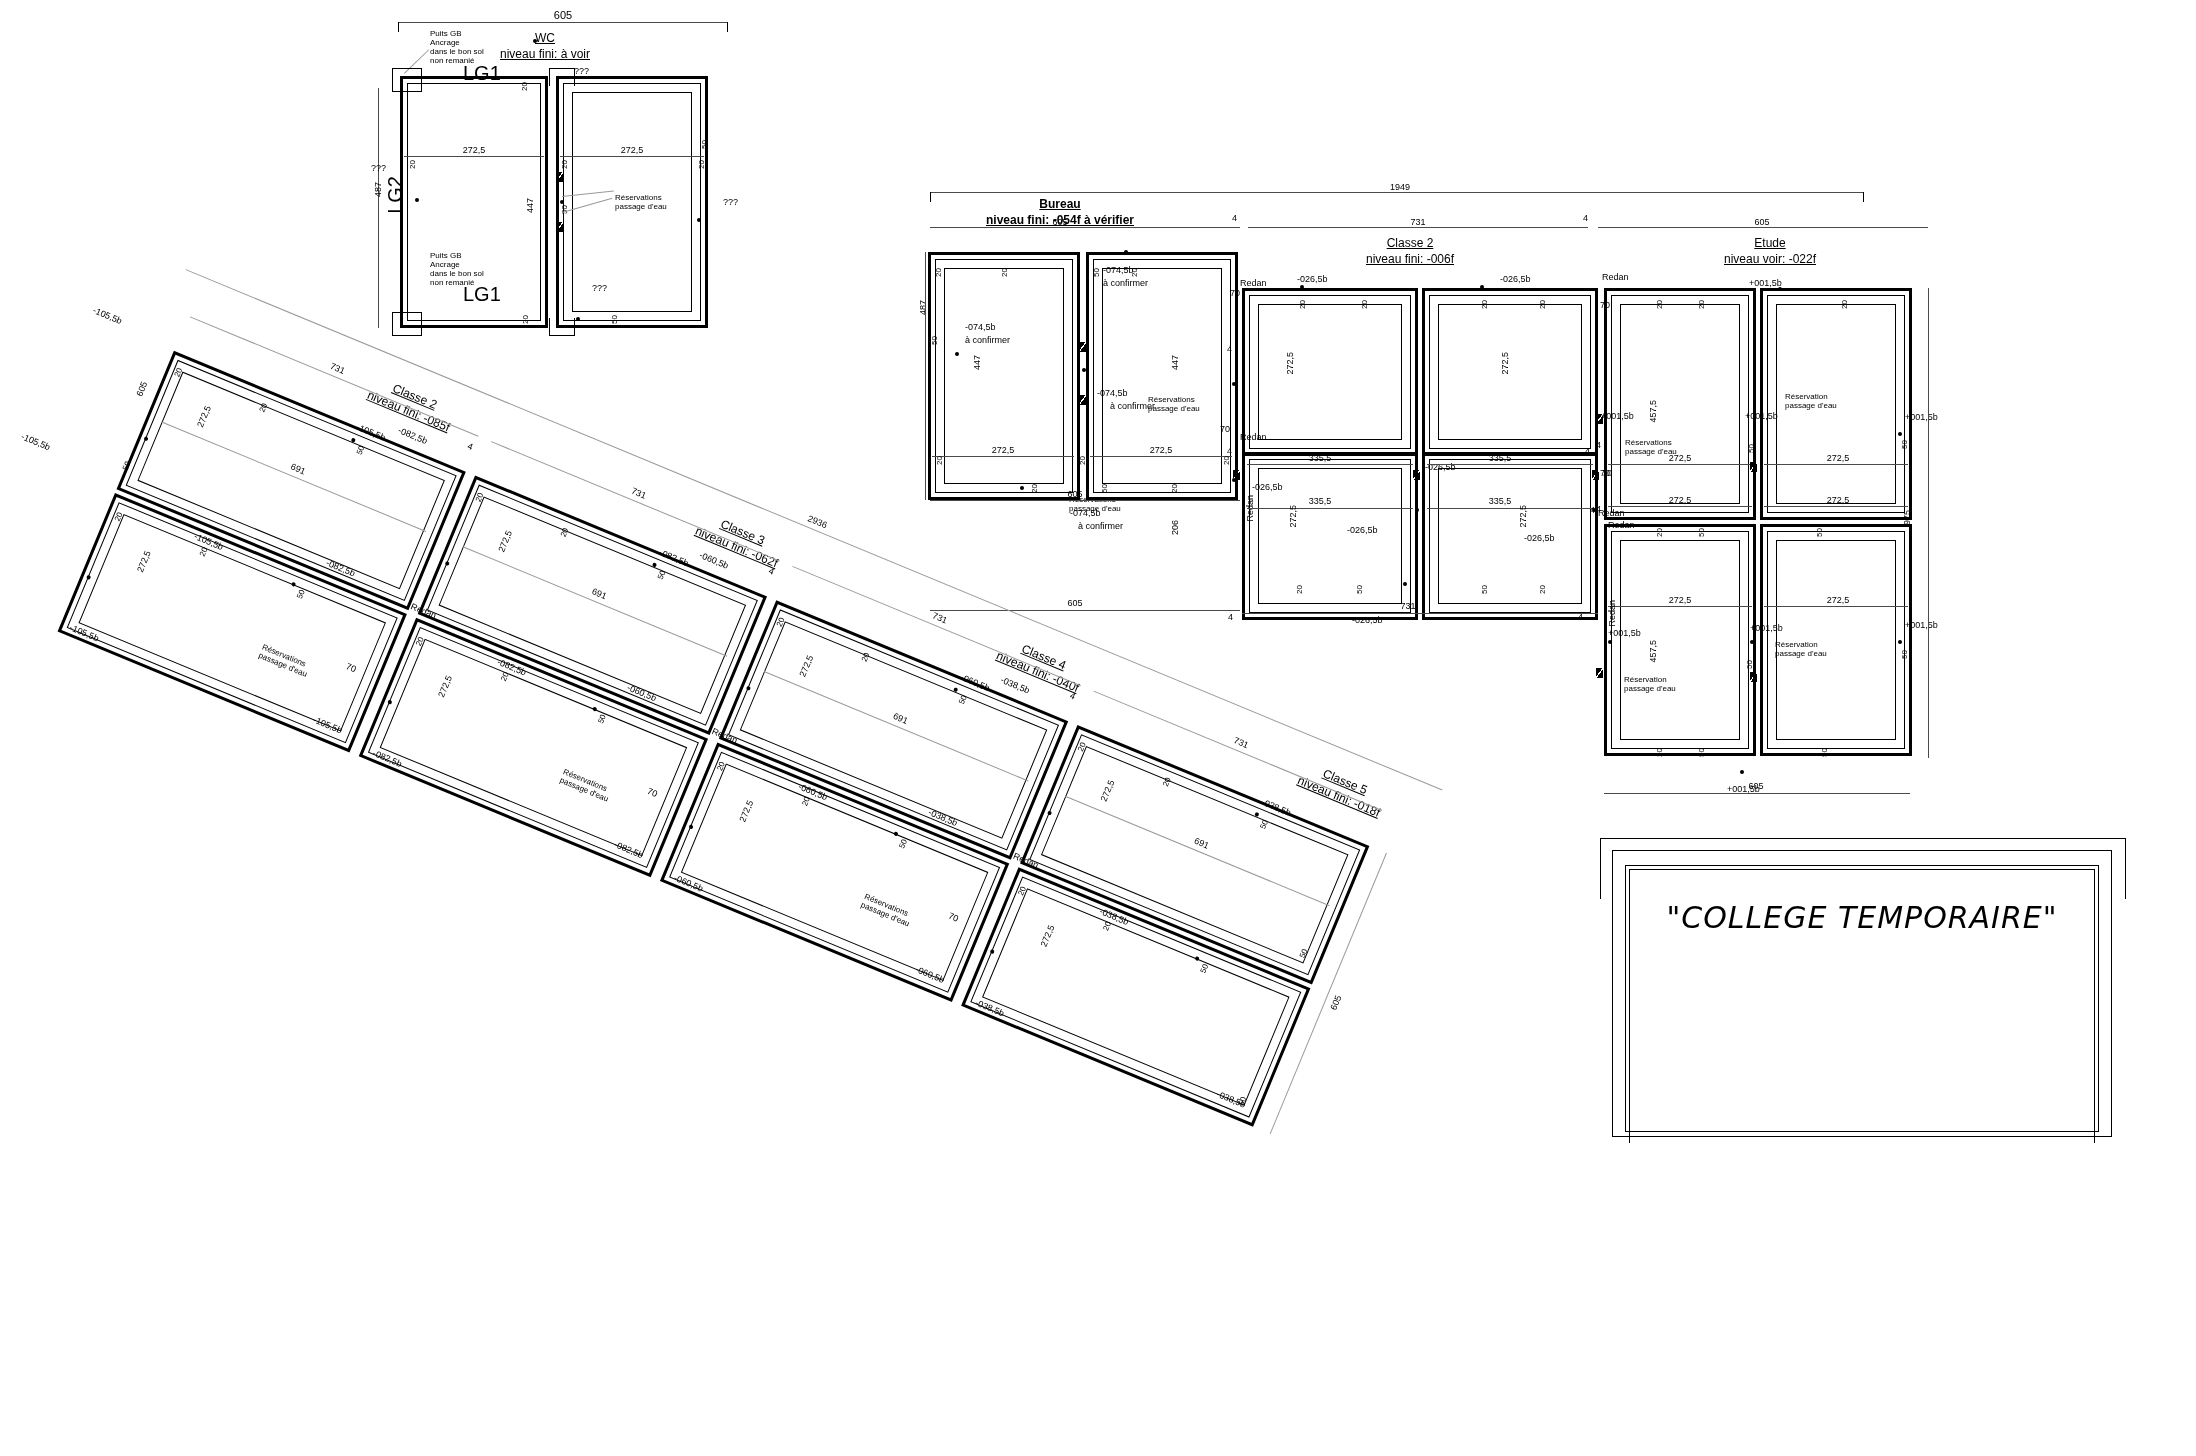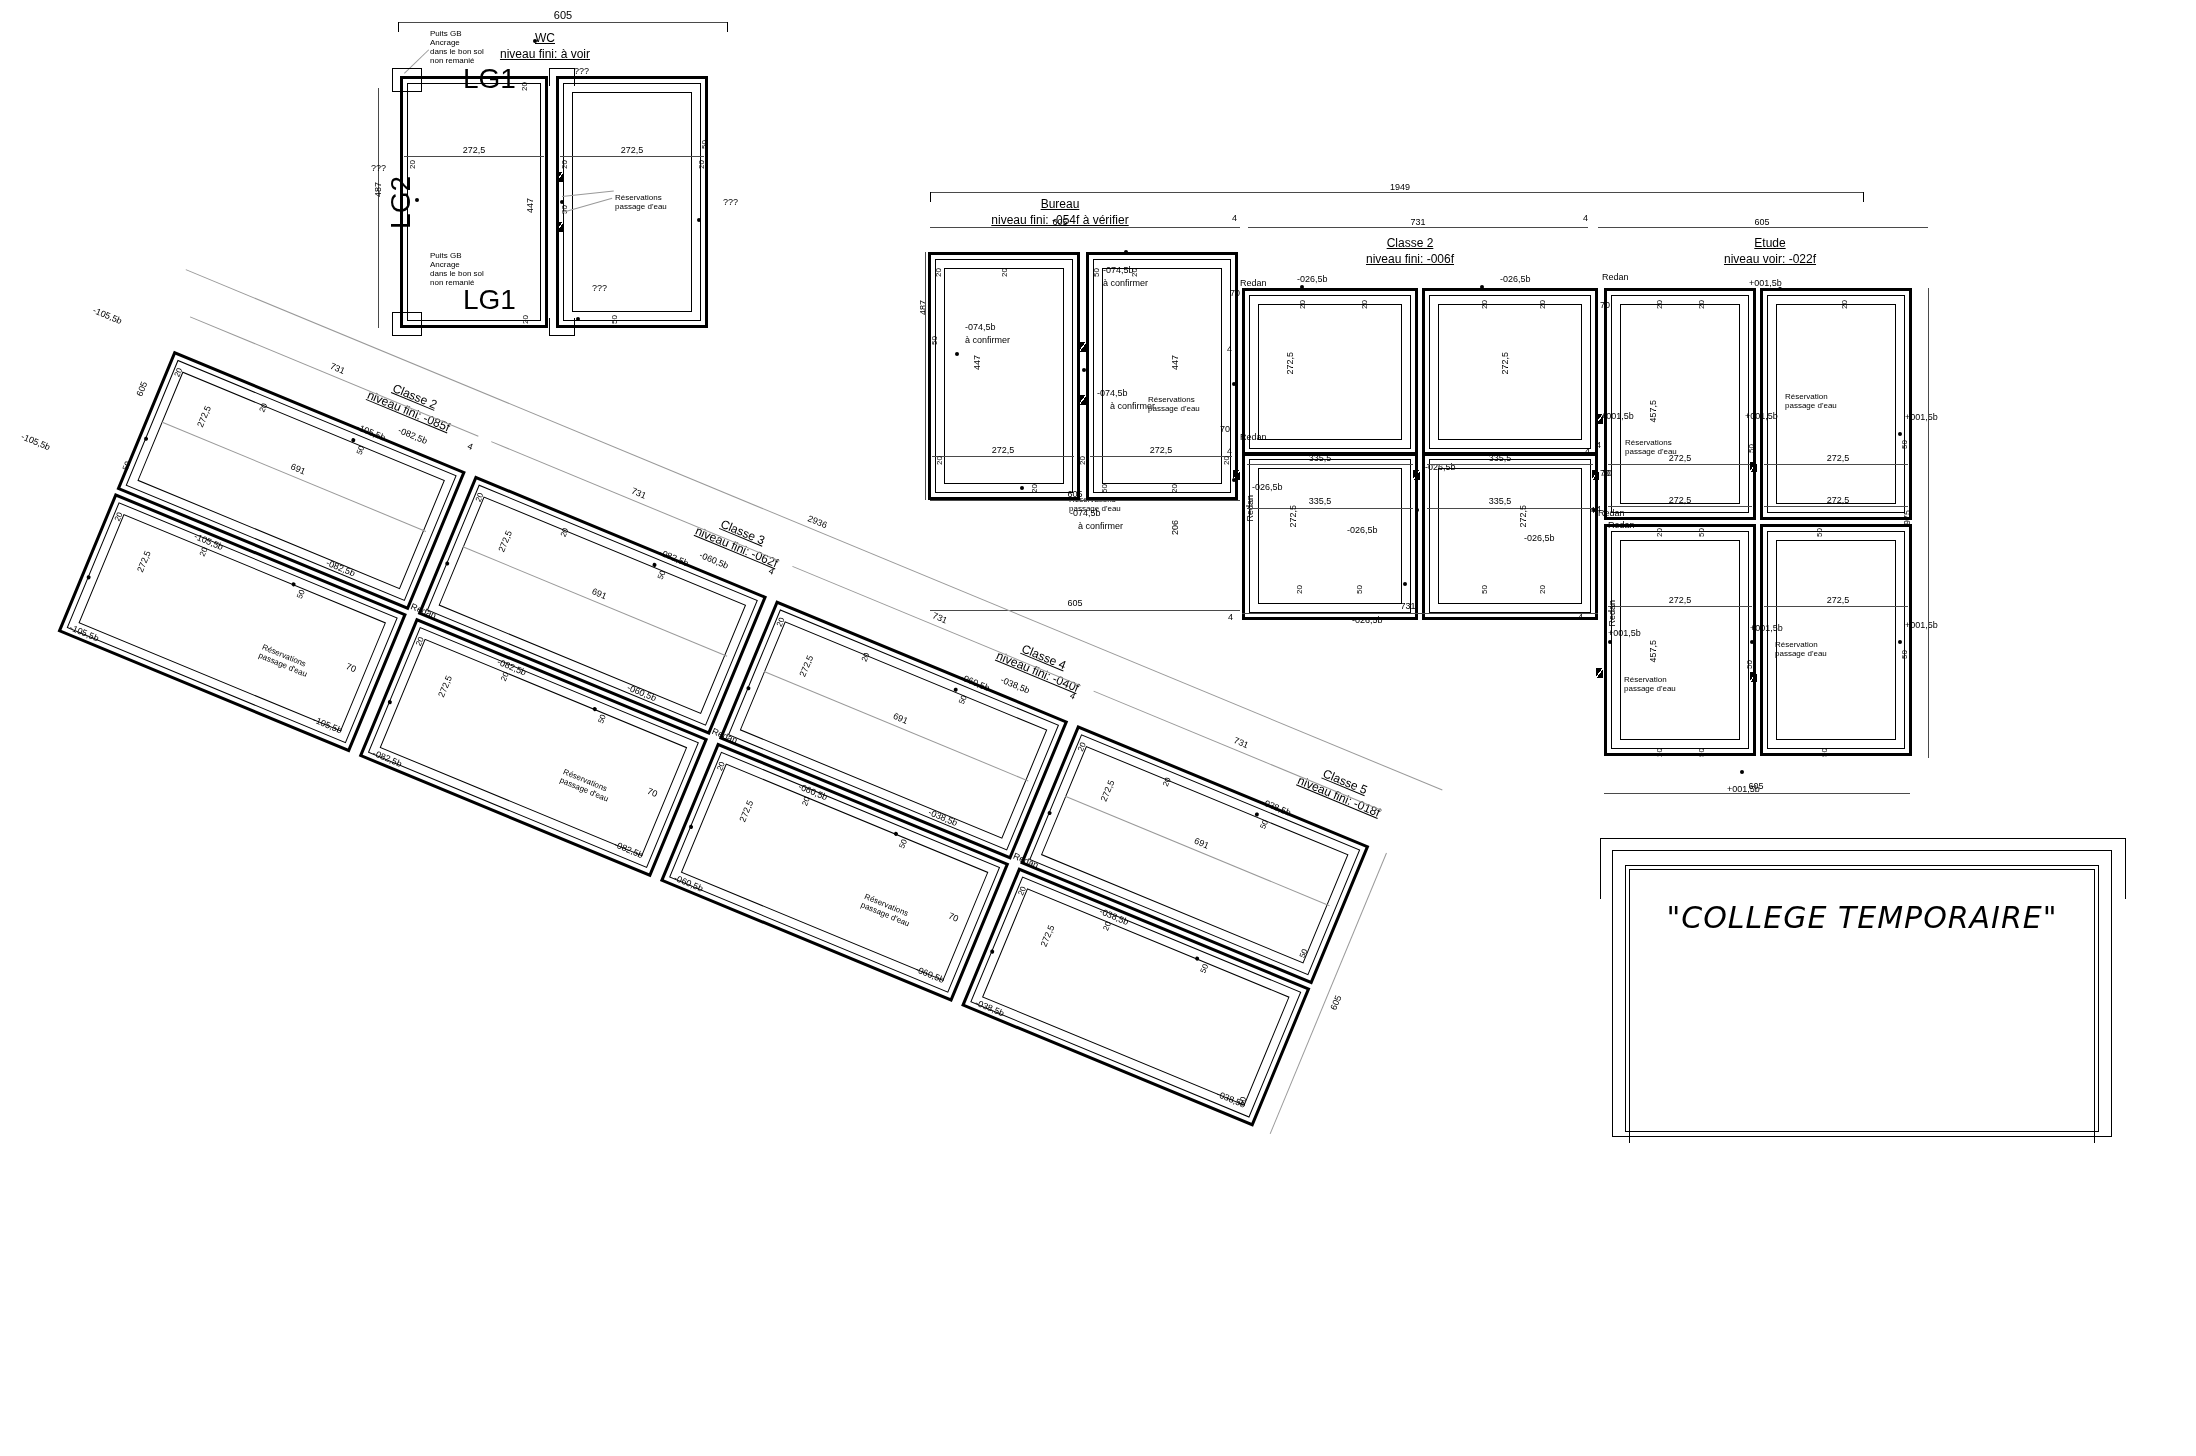--- a/index.html
+++ b/index.html
@@ -4,21 +4,21 @@
 <style>
   html,body{margin:0;padding:0;background:#ffffff;}
   body{width:2196px;height:1456px;position:relative;overflow:hidden;
        font-family:"Liberation Sans",sans-serif;color:#000;}
   #stage{position:absolute;left:0;top:0;width:2196px;height:1456px;}
 
   
   .lbl{position:absolute;white-space:nowrap;font-size:11px;line-height:1.18;}
   .lbl.s{font-size:9px;}
   .lbl.xs{font-size:8px;}
-  .lbl.big{font-size:28px;}
+  .lbl.big{font-size:20px;}
   .ctr{transform:translate(-50%,-50%);}
 
   .room{position:absolute;text-align:center;white-space:nowrap;font-size:12px;line-height:1.35;}
   .room .r1{text-decoration:underline;}
   .room .r2{text-decoration:underline;}
 
   
   .dl{position:absolute;background:#4a4a4a;height:1px;transform-origin:0 0;}
   .dlv{position:absolute;background:#4a4a4a;width:1px;transform-origin:0 0;}
   .tick{position:absolute;background:#000;}
@@ -133,21 +133,21 @@
     <div class="dot" style="left:576px;top:317px;"></div>
   </div>
 
   <div>
 
     <div class="dl" style="left:930px;top:192px;width:934px;"></div>
     <div class="tick" style="left:930px;top:192px;width:1px;height:10px;"></div>
     <div class="tick" style="left:1863px;top:192px;width:1px;height:10px;"></div>
     <div class="lbl s ctr" style="left:1400px;top:187px;">1949</div>
 
-    <div class="room" style="left:940px;top:196px;width:240px;font-size:12px;">
+    <div class="room" style="left:940px;top:196px;width:240px;font-size:12px;font-weight:bold;">
       <div class="r1">Bureau</div>
       <div class="r2">niveau fini: -054f à vérifier</div>
     </div>
     <div class="dl" style="left:930px;top:227px;width:310px;"></div>
     <div class="lbl s ctr" style="left:1060px;top:222px;">605</div>
 
     <div class="room" style="left:1300px;top:235px;width:220px;">
       <div class="r1">Classe 2</div>
       <div class="r2">niveau fini: -006f</div>
     </div>

